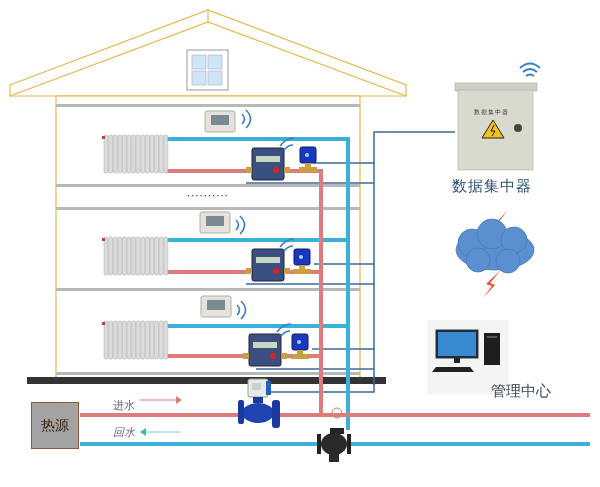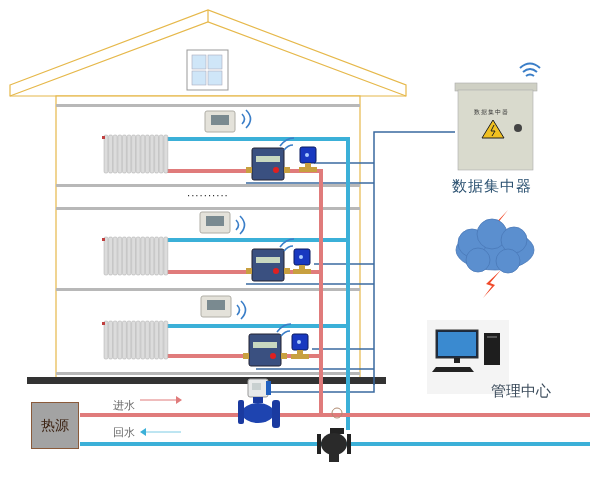--- a/index.html
+++ b/index.html
@@ -5,21 +5,21 @@
   html, body { margin: 0; padding: 0; background: #ffffff; }
   body { width: 600px; height: 487px; position: relative; overflow: hidden; font-family: "DejaVu Sans", sans-serif; }
   #stage { position: absolute; left: 0; top: 0; width: 600px; height: 487px; }
   .lbl { position: absolute; white-space: nowrap; }
   #concentrator-label { left: 452px; top: 177px; font-size: 15px; color: #2a5070; letter-spacing: 1px; }
   #cloud-text { left: 456px; top: 238px; width: 78px; text-align: center; font-size: 11px; line-height: 15px; color: #ffffff; font-family: "Liberation Sans", sans-serif; }
   #mgmt-label { left: 447px; top: 382px; font-size: 15px; color: #3a4a5a; margin-left: 44px; }
   #box-text { left: 474px; top: 108px; font-size: 6px; color: #333; letter-spacing: 1px; }
   #heat-source { position: absolute; left: 31px; top: 402px; width: 48px; height: 47px; background: #a3a3a3; border: 1px solid #8a5a3a; box-sizing: border-box; display: flex; align-items: center; justify-content: center; font-size: 14px; color: #3a2010; }
   #supply-label { left: 113px; top: 392px; font-size: 11px; color: #666; margin-top: 6px; }
-  #return-label { left: 113px; top: 425px; font-size: 11px; color: #666; }
+  #return-label { left: 113px; top: 425px; font-size: 11px; color: #666; font-style: italic; }
   #dots { left: 187px; top: 190px; font-size: 10px; color: #222; letter-spacing: 1px; }
 </style>
 </head>
 <body>
 
 <svg id="stage" width="600" height="487" viewBox="0 0 600 487" xmlns="http://www.w3.org/2000/svg">
 
   <g>
     <polygon points="10,85 208,10 406,85 406,96 10,96" fill="#ffffff" stroke="#e6b84a" stroke-width="1.2"></polygon>
     <polyline points="10,96 208,22 406,96" fill="none" stroke="#e6b84a" stroke-width="1.2"></polyline>

